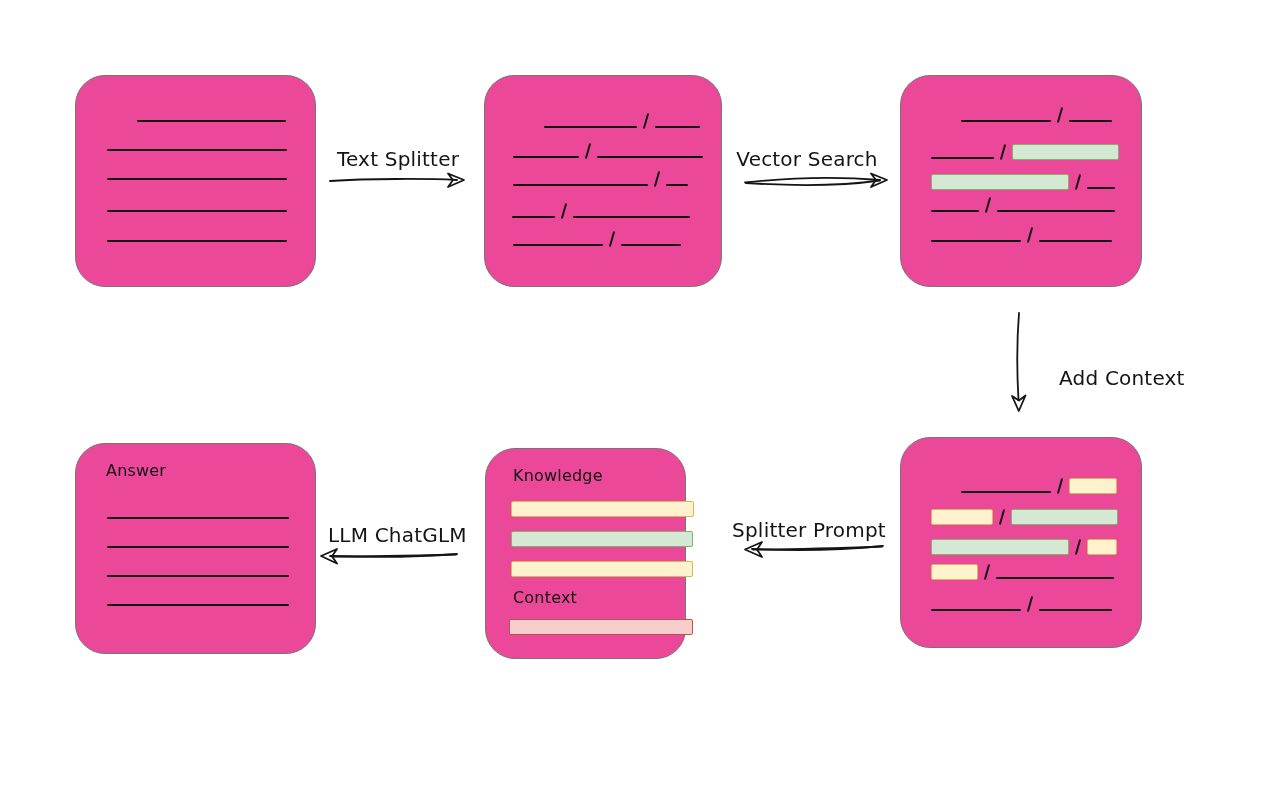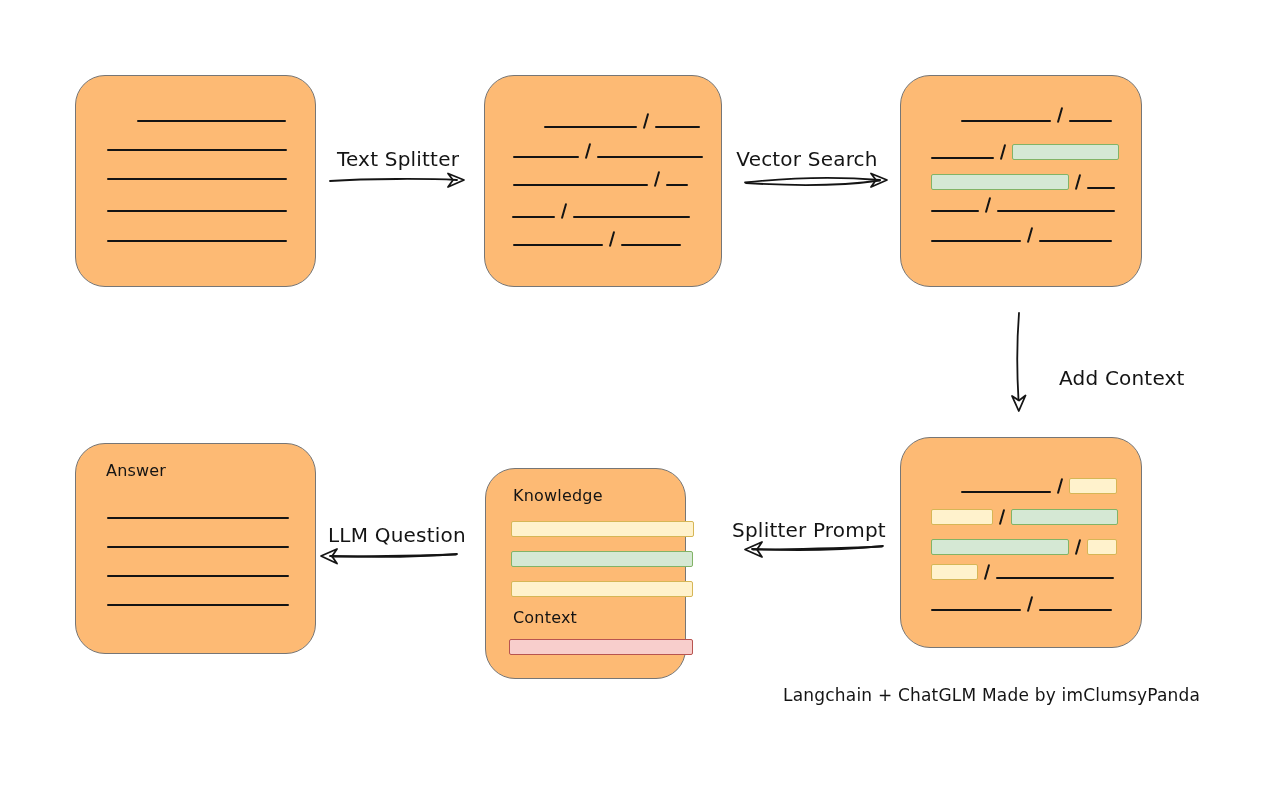--- a/index.html
+++ b/index.html
@@ -8,29 +8,29 @@
     width:1262px; height:792px;
     font-family:"DejaVu Sans", sans-serif;
     color:var(--ink, #141414);
   }
   .canvas {
     position:relative; width:1262px; height:792px;
     background:#ffffff; overflow:hidden;
   }
   
   .node {
-    position:absolute; background:#fdba74;
+    position:absolute; background:#ec4899;
     border:1.5px solid var(--node-stroke, #767676);
     border-radius:30px;
   }
   #node-document            { left:75px;  top:75px;  width:241px; height:212px; }
   #node-chunks              { left:484px; top:75px;  width:238px; height:212px; }
   #node-chunks-highlighted  { left:900px; top:75px;  width:242px; height:212px; }
   #node-answer              { left:75px;  top:443px; width:241px; height:211px; }
-  #node-prompt              { left:485px; top:468px; width:201px; height:211px;border-radius:30px; }
+  #node-prompt              { left:485px; top:448px; width:201px; height:211px;border-radius:30px; }
   #node-context-chunks      { left:900px; top:437px; width:242px; height:211px; }
 
   .chunk-row {
     position:absolute; left:0; height:18px;
     display:flex; align-items:flex-end;
   }
   .seg-line { height:2px; background:var(--ink,#141414); border-radius:1px; margin-bottom:1px; }
   .seg-slash { width:8px; height:16px; position:relative; margin:0 5px; flex:none; }
   .seg-slash::before {
     content:""; position:absolute; left:3px; top:0;
@@ -223,17 +223,16 @@
       <path d="M457,554 C420,557 378,557.5 330,556"></path>
       <path d="M456,554.5 C418,555.5 380,556.5 332,556.5"></path>
       <path d="M337,549 L321,556 L337,563.5 L332,556.2 Z"></path>
     </g>
   </svg>
 
   <div class="edge-label" id="label-text-splitter">Text Splitter</div>
   <div class="edge-label" id="label-vector-search">Vector Search</div>
   <div class="edge-label" id="label-add-context">Add Context</div>
   <div class="edge-label" id="label-generate-prompt">Splitter Prompt</div>
-  <div class="edge-label" id="label-llm-response">LLM Question</div>
-
-  <div class="caption">Langchain + ChatGLM Made by imClumsyPanda</div>
+  <div class="edge-label" id="label-llm-response">LLM ChatGLM</div>
+
 
 </div>
 
 </body></html>

